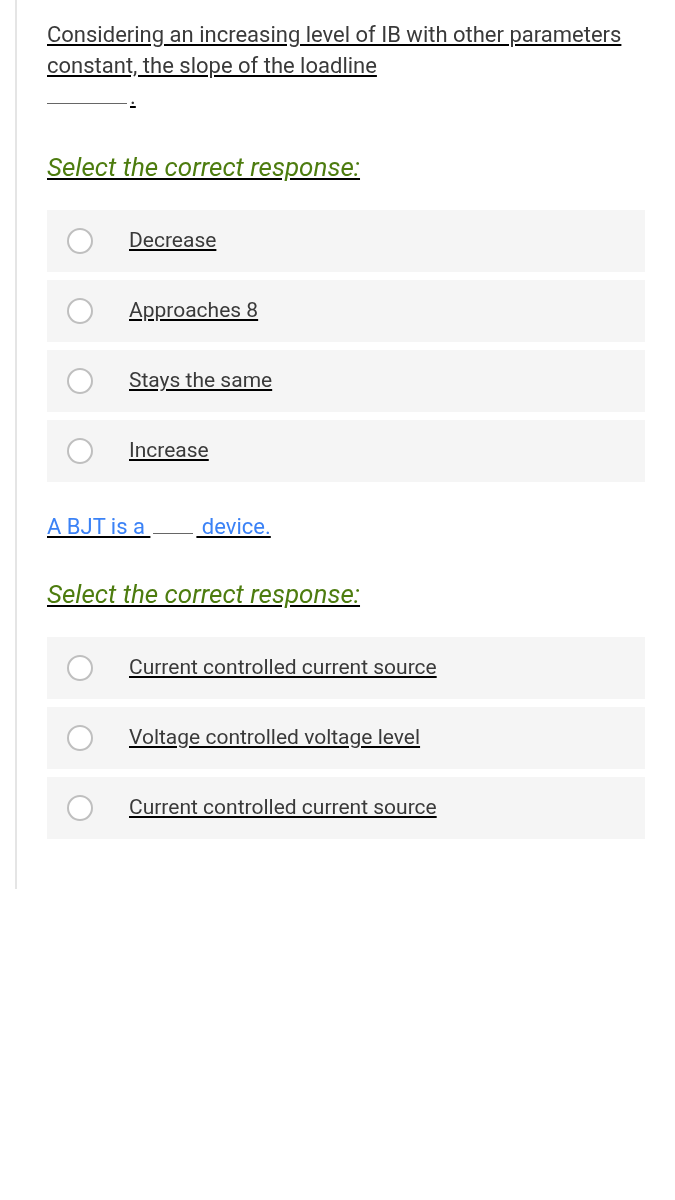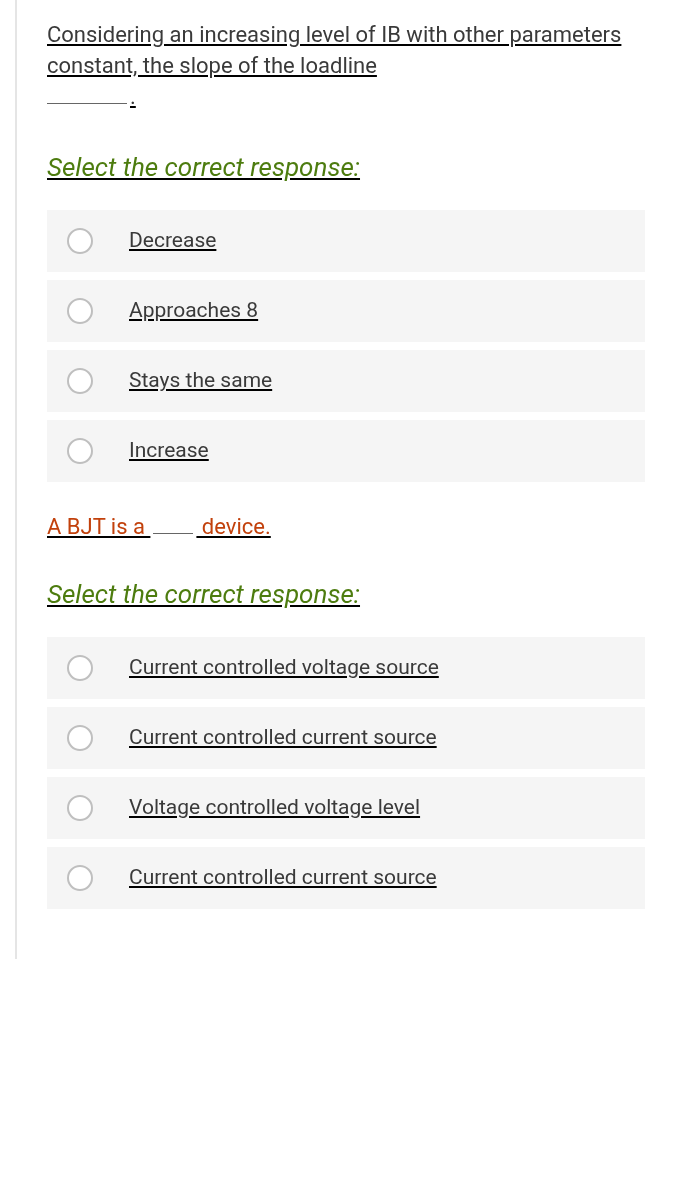--- a/index.html
+++ b/index.html
@@ -74,21 +74,21 @@
       font-size: 21px;
       color: #3a3a3a;
       font-weight: 400;
     }
     .question-block {
       margin-bottom: 30px;
       text-decoration: underline;
     }
     .question-2-text {
       font-size: 22px;
-      color: #c2410c;
+      color: #3b82f6;
       margin-top: 30px;
     }
   </style>
 </head>
 <body>
 
 <div class="container">
 
   <div class="question-block">
     <div class="question-text">
@@ -122,24 +122,20 @@
   <div class="question-block">
     <div class="question-2-text">
       <span>A BJT is a </span><span class="blank-line-short"></span><span> device.</span>
     </div>
 
     <div class="instruction">Select the correct response:</div>
 
     <div class="options-group">
       <div class="option">
         <div class="radio-circle"></div>
-        <span class="option-label">Current controlled voltage source</span>
-      </div>
-      <div class="option">
-        <div class="radio-circle"></div>
         <span class="option-label">Current controlled current source</span>
       </div>
       <div class="option">
         <div class="radio-circle"></div>
         <span class="option-label">Voltage controlled voltage level</span>
       </div>
       <div class="option">
         <div class="radio-circle"></div>
         <span class="option-label">Current controlled current source</span>
       </div>

